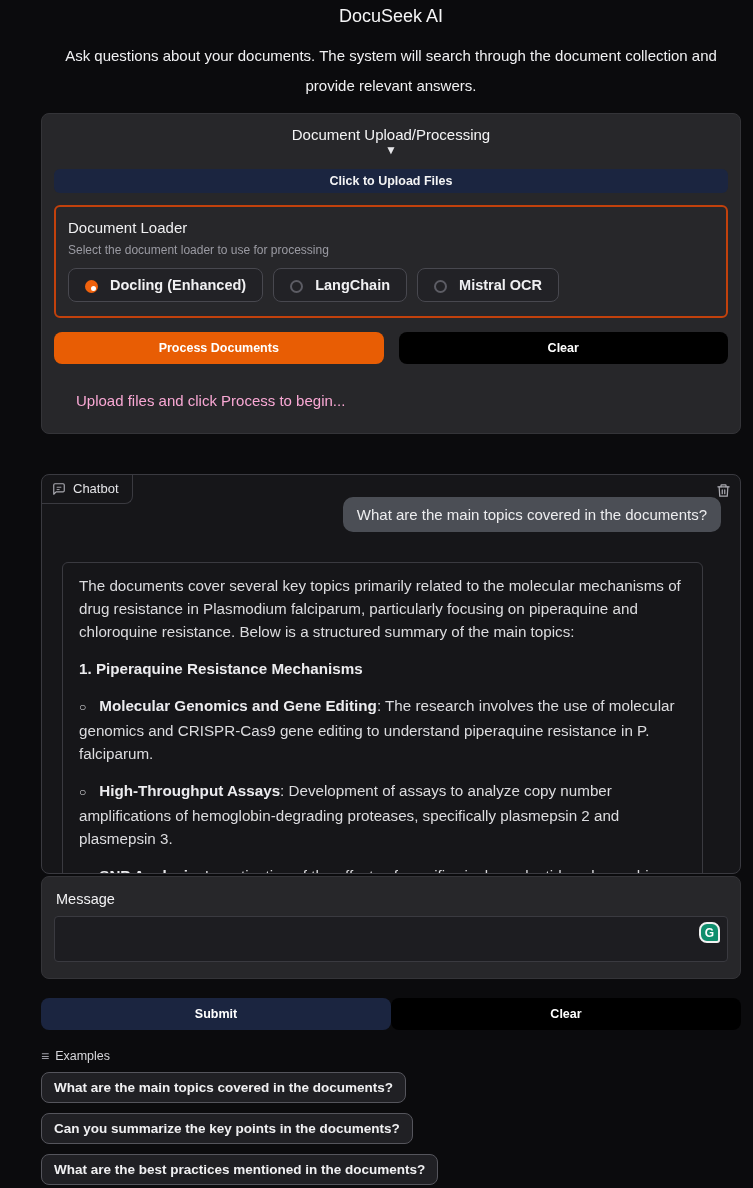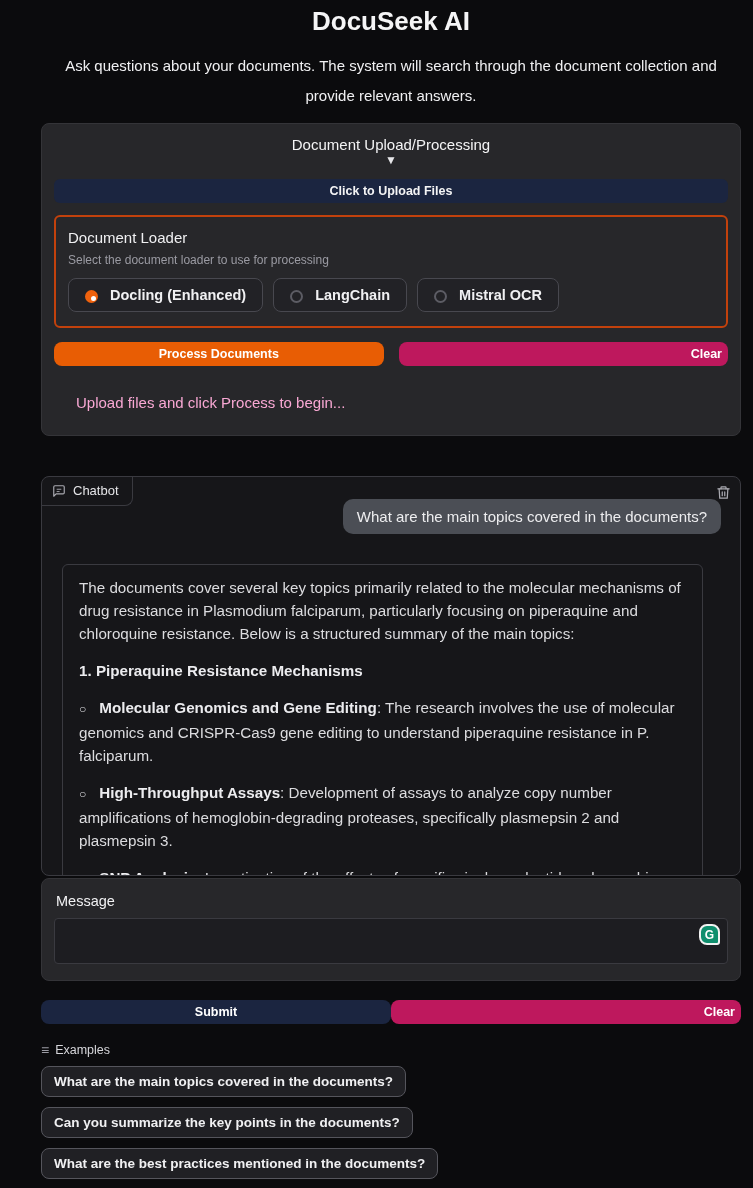--- a/index.html
+++ b/index.html
@@ -9,22 +9,22 @@
     background: #0b0b0d;
     color: #e7e7ea;
     font-family: "Liberation Sans", "DejaVu Sans", sans-serif;
     overflow: hidden;
   }
   .app { padding: 2px 12px 0 41px; }
 
   h1.title {
     margin: 4px 0 14px;
     text-align: center;
-    font-size: 26px;
-    font-weight: 700;
+    font-size: 18px;
+    font-weight: 400;
     color: #f5f5f6;
   }
   .desc {
     margin: 0 auto 12px;
     max-width: 684px;
     text-align: center;
     font-size: 15px;
     line-height: 30px;
     color: #f0f0f2;
   }
@@ -85,27 +85,27 @@
     background: #f0620d; border-color: #f0620d;
   }
   .radio-opt.selected .radio-circle::after {
     content: ""; position: absolute;
     left: 4px; top: 4px; width: 5px; height: 5px;
     border-radius: 50%; background: #fff;
   }
 
   .btn-row { display: flex; gap: 15px; margin: 14px 12px 0; }
   .btn {
-    flex: 1; height: 24px;
+    flex: 1; height: 32px;
     border: none; border-radius: 8px;
     color: #fff; font-size: 12.5px; font-weight: 600;
     font-family: inherit; cursor: pointer;
   }
   .btn.orange { background: #e85d04; }
-  .btn.red    { background: #be185d; text-align: right; }
+  .btn.red    { background: #000000; }
   .btn.navy   { background: #1b2540; }
 
   .status { margin: 28px 12px 24px 34px; font-size: 15px; color: #f9a8d4; }
 
   
   .chatbot {
     margin-top: 40px;
     position: relative;
     height: 400px;
     background: #161619;

